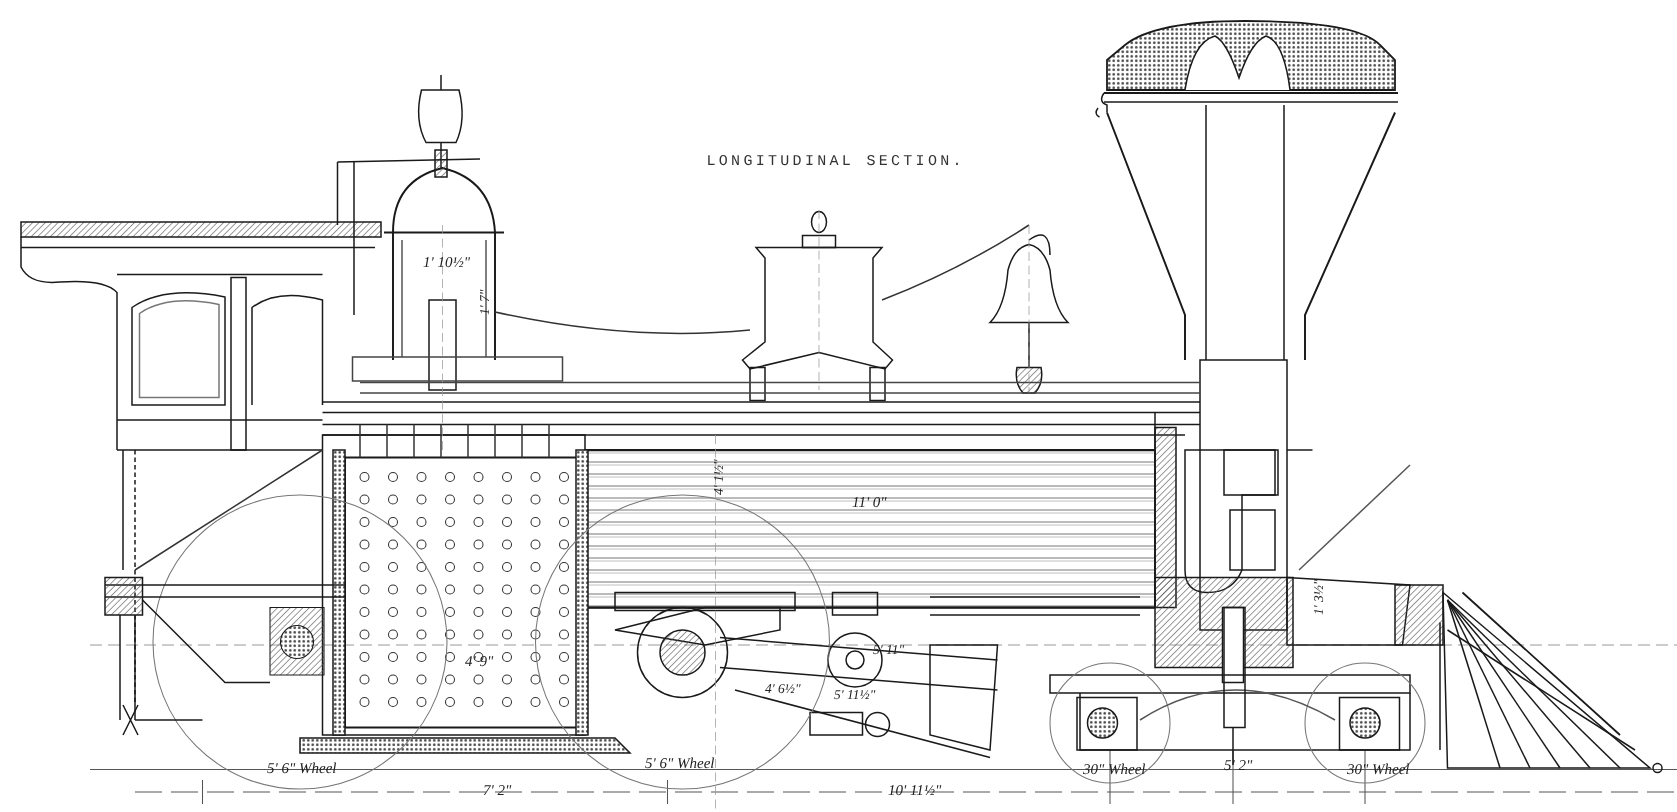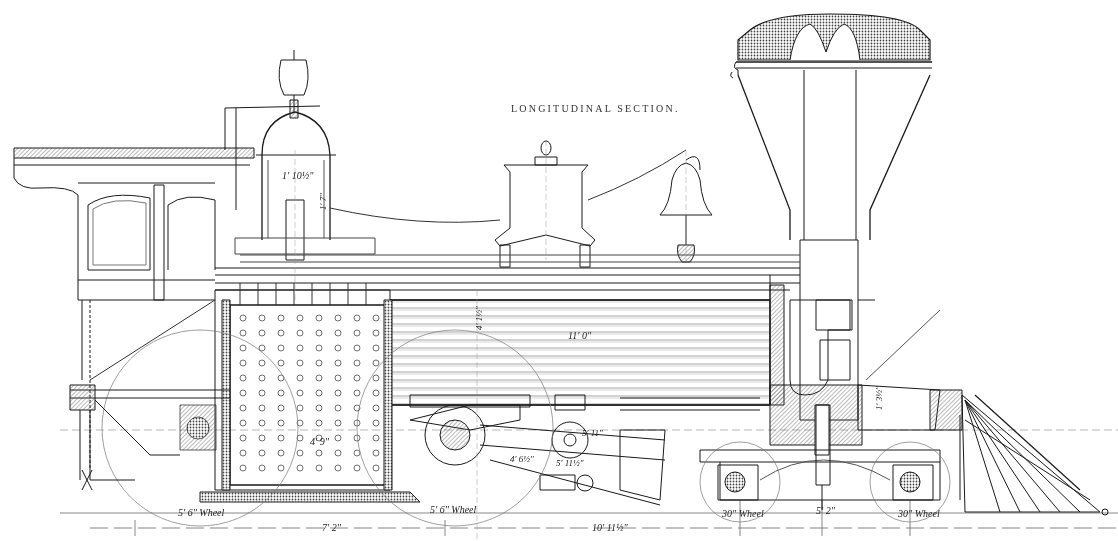--- a/index.html
+++ b/index.html
@@ -1,20 +1,20 @@
 <!DOCTYPE html>
 <html><head>
 <meta charset="utf-8">
 <style>
   html, body { margin: 0; padding: 0; background: #ffffff; }
   body { width: 1118px; height: 541px; overflow: hidden; position: relative;
          font-family: "Liberation Serif", serif; }
   #drawing { position: absolute; left: 0; top: 0; width: 1118px; height: 541px; }
   .title { position: absolute; left: 471px; top: 103px; font-size: 10px;
-           letter-spacing: 2.2px; color: #333; font-family: Liberation Serif, serif; margin-left: 40px; }
+           letter-spacing: 2.2px; color: #333; font-family: Liberation Mono, monospace; }
   .dim { position: absolute; font-style: italic; font-size: 10px; color: #222;
          font-family: "Liberation Serif", serif; white-space: nowrap; }
   .dim.small { font-size: 9px; }
   .dim.vert { transform: rotate(-90deg); transform-origin: left top; }
   svg line, svg path, svg rect, svg circle, svg ellipse, svg polyline, svg polygon { vector-effect: non-scaling-stroke; }
 </style>
 </head>
 <body>
 
 <div style="position:absolute;left:0;top:0;width:1118px;height:541px;">

